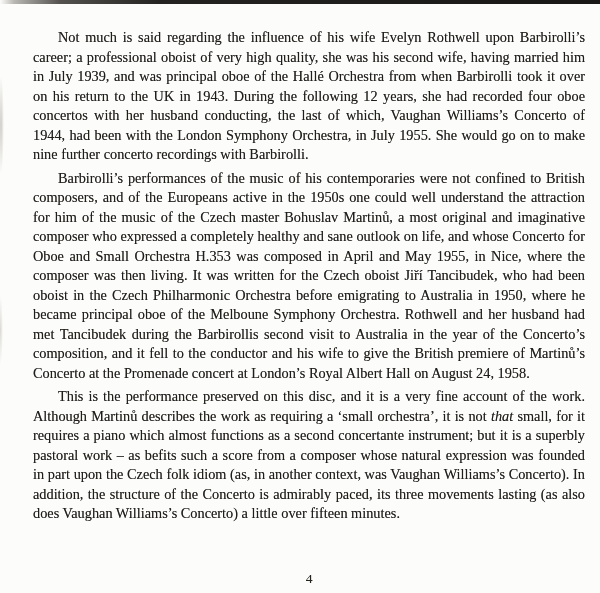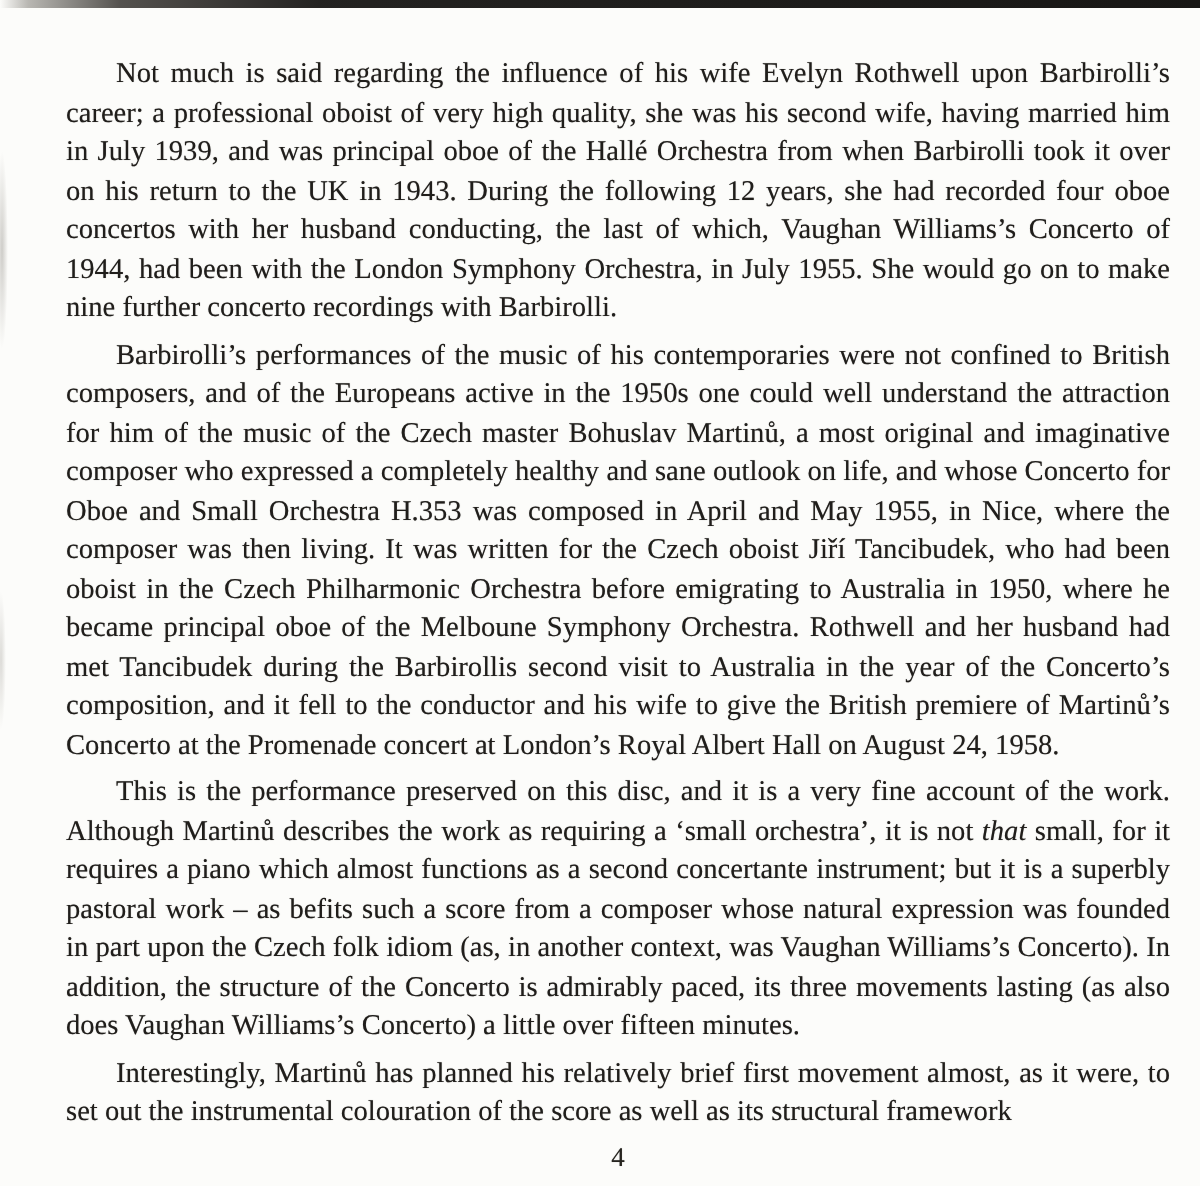--- a/index.html
+++ b/index.html
@@ -78,17 +78,16 @@
 
 <div class="page">
   <div class="top-edge-artifact"></div>
   <div class="left-smudge-1"></div>
   <div class="left-smudge-2"></div>
 
   <div class="text-block">
       <p><span>Not much is said regarding the influence of his wife Evelyn Rothwell upon Barbirolli’s career; a professional oboist of very high quality, she was his second wife, having married him in July 1939, and was principal oboe of the Hallé Orchestra from when Barbirolli took it over on his return to the UK in 1943. During the following 12 years, she had recorded four oboe concertos with her husband conducting, the last of which, Vaughan Williams’s Concerto of 1944, had been with the London Symphony Orchestra, in July 1955. She would go on to make nine further concerto recordings with Barbirolli.</span></p>
       <p><span>Barbirolli’s performances of the music of his contemporaries were not confined to British composers, and of the Europeans active in the 1950s one could well understand the attraction for him of the music of the Czech master Bohuslav Martinů, a most original and imaginative composer who expressed a completely healthy and sane outlook on life, and whose Concerto for Oboe and Small Orchestra H.353 was composed in April and May 1955, in Nice, where the composer was then living. It was written for the Czech oboist Jiří Tancibudek, who had been oboist in the Czech Philharmonic Orchestra before emigrating to Australia in 1950, where he became principal oboe of the Melboune Symphony Orchestra.  Rothwell and her husband had met Tancibudek during the Barbirollis second visit to Australia in the year of the Concerto’s composition, and it fell to the conductor and his wife to give the British premiere of Martinů’s Concerto at the Promenade concert at London’s Royal Albert Hall on August 24, 1958.</span></p>
       <p><span>This is the performance preserved on this disc, and it is a very fine account of the work. Although Martinů describes the work as requiring a ‘small orchestra’, it is not </span><em>that</em><span> small, for it requires a piano which almost functions as a second concertante instrument; but it is a superbly pastoral work – as befits such a score from a composer whose natural expression was founded in part upon the Czech folk idiom (as, in another context, was Vaughan Williams’s Concerto). In addition, the structure of the Concerto is admirably paced, its three movements lasting (as also does Vaughan Williams’s Concerto) a little over fifteen minutes.</span></p>
-      <p><span>Interestingly, Martinů has planned his relatively brief first movement almost, as it were, to set out the instrumental colouration of the score as well as its structural framework</span></p>
     </div>
 
   <div class="page-number">4</div>
 </div>
 
 </body></html>

